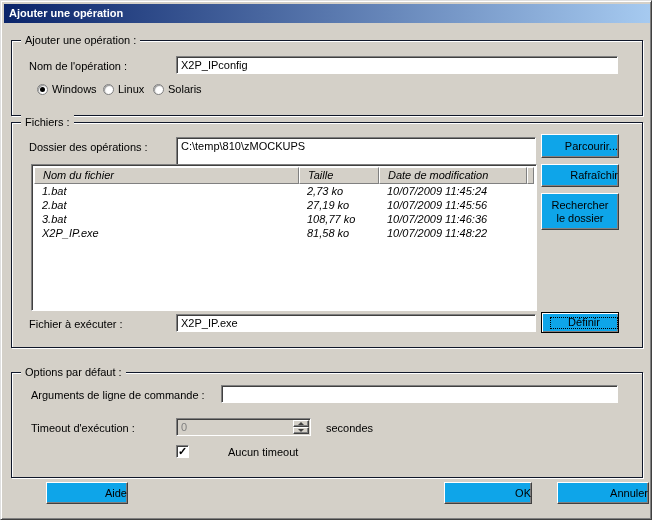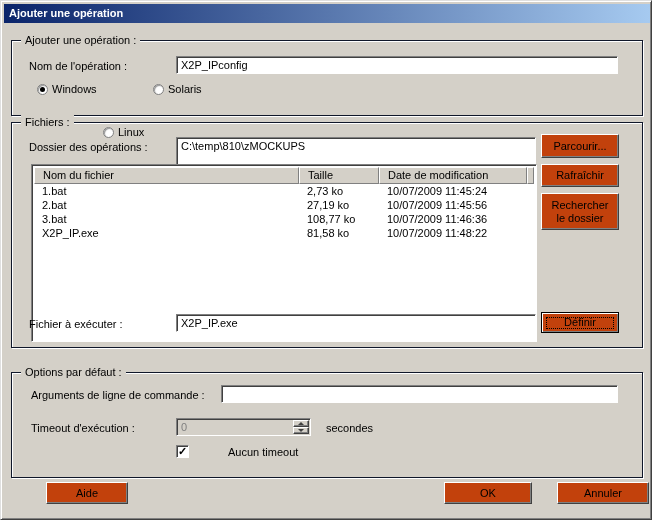--- a/index.html
+++ b/index.html
@@ -33,24 +33,24 @@
 
   .sunken {
     background:#ffffff;
     border:1px solid; border-color:#808080 #ffffff #ffffff #808080;
     box-shadow: inset 1px 1px 0 #404040;
   }
   input.sunken { padding:0 3px 0 4px; outline:none; border-radius:0; }
   .field-static { padding:1px 3px 0 4px; line-height:15px; white-space:nowrap; overflow:hidden; }
 
   .btn {
-    position:absolute; background:#c2410c;
+    position:absolute; background:#0ea5e9;
     border:1px solid; border-color:#ffffff #404040 #404040 #ffffff;
     box-shadow: inset -1px -1px 0 #808080;
-    display:flex; align-items:center; justify-content:center;
+    display:flex; align-items:center; justify-content:flex-end;
     text-align:center; cursor:default; line-height:13px;
   }
   .btn-default { border:1px solid #000000;
     box-shadow: inset 1px 1px 0 #ffffff, inset -1px -1px 0 #808080; }
   .focus-rect {
     width:calc(100% - 8px); height:calc(100% - 7px);
     border:1px dotted #000;
     display:flex; align-items:center; justify-content:center;
   }
 
@@ -58,23 +58,23 @@
   .radio {
     width:11px; height:11px; border-radius:50%; background:#ffffff;
     border:1px solid #808080; box-shadow: inset 1px 1px 1px rgba(64,64,64,.55);
     margin-right:4px; position:relative;
   }
   .radio.checked::after {
     content:""; position:absolute; left:2px; top:2px; width:5px; height:5px;
     border-radius:50%; background:#000;
   }
 
-  .listbox { position:absolute; left:30px; top:163px; width:506px; height:178px;
+  .listbox { position:absolute; left:30px; top:163px; width:506px; height:147px;
     background:#ffffff; border:1px solid; border-color:#808080 #ffffff #ffffff #808080;
-    box-shadow: inset 1px 1px 0 #404040; overflow:hidden; }
+    box-shadow: inset 1px 1px 0 #404040; overflow:hidden;font-style:italic; }
   .lb-inner { position:absolute; left:2px; top:2px; right:2px; bottom:2px; background:#fff; }
   .lb-header { display:flex; height:17px; }
   .lb-hcell {
     background:#d4d0c8; border:1px solid; border-color:#ffffff #808080 #808080 #ffffff;
     padding:1px 2px 0 8px; white-space:nowrap; overflow:hidden; flex-shrink:0;
   }
   .lb-hcell.filler { flex:1 1 auto; padding:0; }
   .lb-row { display:flex; height:14px; line-height:14px; }
   .lb-cell { flex-shrink:0; padding-left:8px; white-space:nowrap; overflow:hidden; }
   .w-name { width:265px; } .w-size { width:80px; } .w-date { width:148px; }
@@ -115,21 +115,21 @@
   <div class="groupbox" style="left:10px; top:39px; width:632px; height:76px;">
     <span class="legend">Ajouter une opération :</span>
   </div>
   <span class="lbl" style="left:28px; top:58px;">Nom de l'opération :</span>
   <input class="sunken" style="position: absolute; left: 175px; top: 55px; width: 442px; height: 18px;" value="X2P_IPconfig">
 
   <div class="radio-item" style="left:36px; top:82px;">
     <span class="radio checked"></span>
     <span>Windows</span>
   </div>
-  <div class="radio-item" style="left:102px; top:82px;margin-top:43px;">
+  <div class="radio-item" style="left:102px; top:82px;">
     <span class="radio"></span>
     <span>Linux</span>
   </div>
   <div class="radio-item" style="left:152px; top:82px;">
     <span class="radio"></span>
     <span>Solaris</span>
   </div>
 
   <div class="groupbox" style="left:10px; top:121px; width:632px; height:226px;">
     <span class="legend">Fichiers :</span>

